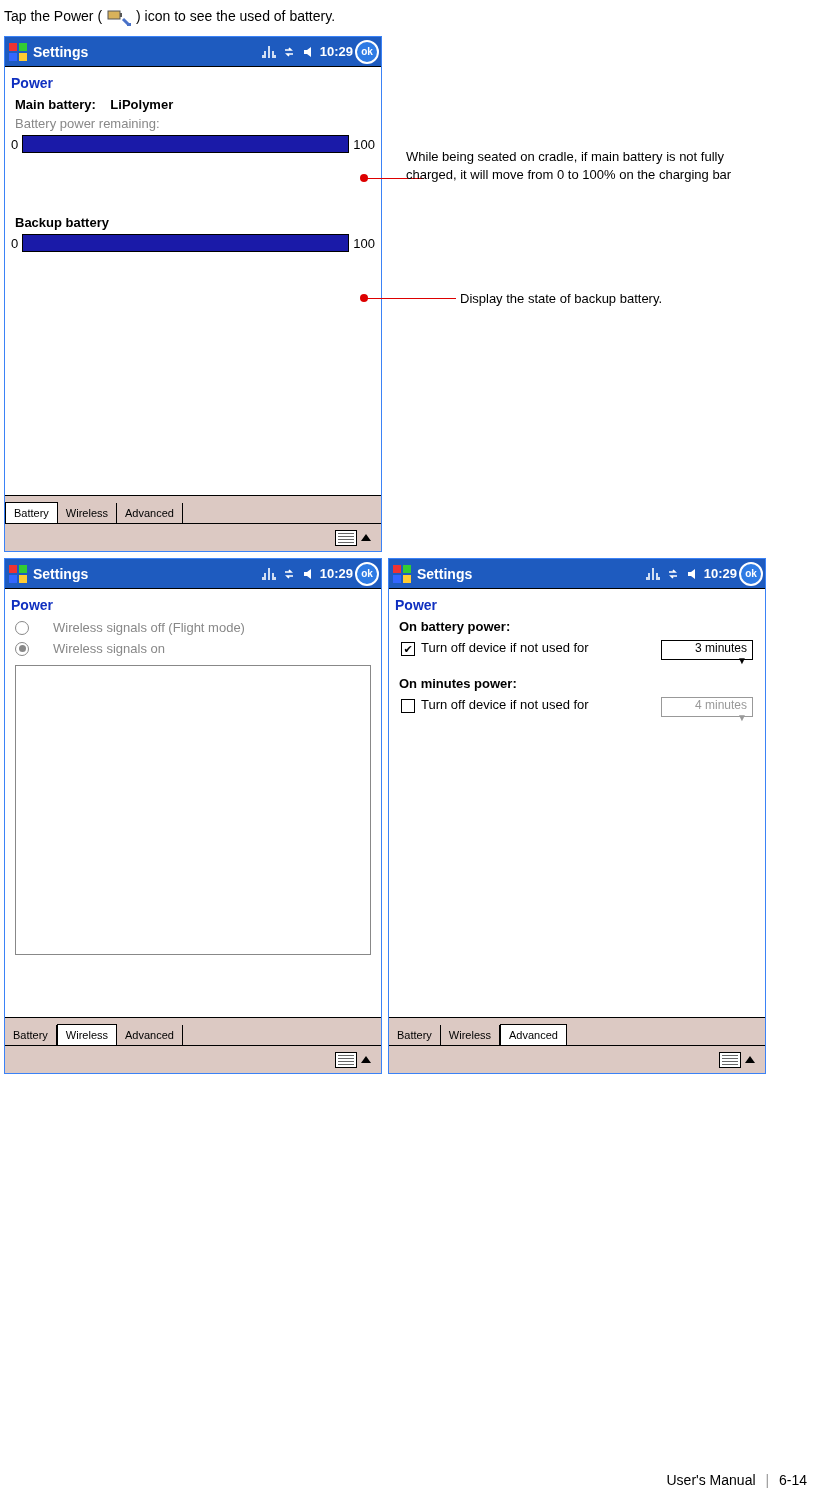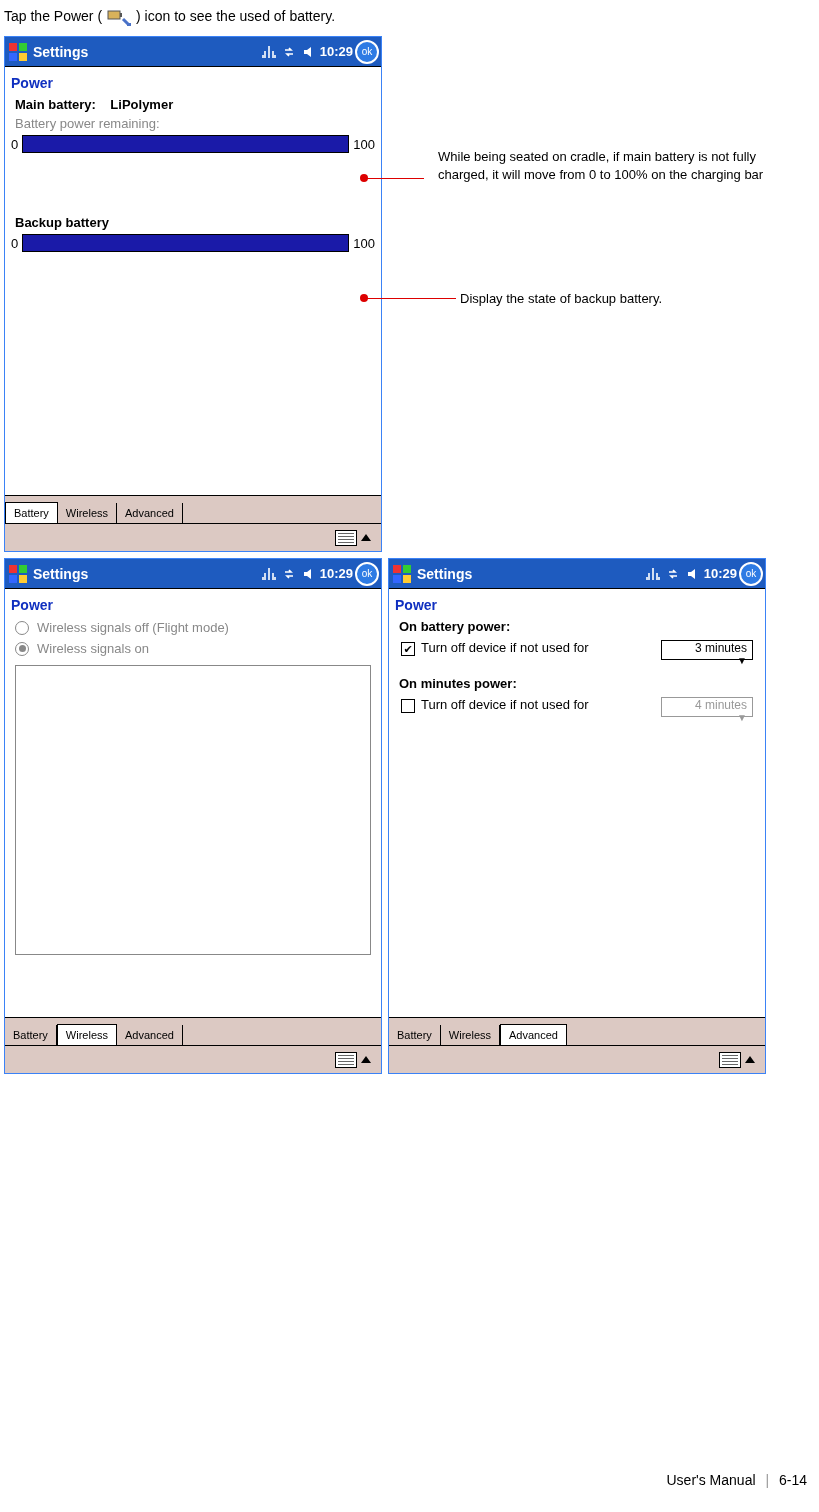--- a/index.html
+++ b/index.html
@@ -10,31 +10,31 @@
   .row-top { display: flex; align-items: flex-start; }
   .shots-row { display: flex; gap: 6px; margin-top: 6px; }
 
   .device { width: 378px; background: #fff; border: 1px solid #3b82f6; position: relative; }
   .titlebar { height: 30px; background: linear-gradient(#1e5bbf,#1e5bbf); color: #fff; display: flex; align-items: center; font-weight: bold; font-size: 14px; padding: 0 2px 0 2px; border-bottom: 1px solid #000; }
   .start-logo { width: 22px; height: 22px; display: inline-block; margin-right: 4px; }
   .title-text { flex: 1; }
   .status-icons { display: flex; align-items: center; gap: 6px; margin-right: 4px; }
   .status-icons svg { display: block; }
   .clock { color: #fff; font-size: 13px; font-weight: bold; margin-right: 2px; }
-  .ok-btn { width: 24px; height: 24px; border-radius: 12px; background: #2e7be4; border: 2px solid #fff; color: #fff; font-size: 10px; font-weight: normal; display: flex; align-items: center; justify-content: center; }
+  .ok-btn { width: 24px; height: 24px; border-radius: 12px; background: #2e7be4; border: 2px solid #fff; color: #fff; font-size: 10px; font-weight: bold; display: flex; align-items: center; justify-content: center; }
 
   .section-title { color: #1030c0; font-weight: bold; font-size: 14px; padding: 8px 6px 4px 6px; }
   .content { padding: 0 6px; min-height: 380px; }
   .bold { font-weight: bold; }
   .gray { color: #888; }
   .lbl-row { padding: 2px 4px; font-size: 13px; }
   .battery-row { display: flex; align-items: center; gap: 4px; padding: 2px 0 10px 0; font-size: 13px; }
   .bar-outer { flex: 1; height: 18px; border: 1px solid #000; background: #1a1aa8; }
 
-  .radio-row { display: flex; align-items: center; gap: 8px; padding: 3px 4px; color: #888; font-size: 13px; }
+  .radio-row { display: flex; align-items: center; gap: 24px; padding: 3px 4px; color: #888; font-size: 13px; }
   .radio { width: 14px; height: 14px; border: 1px solid #888; border-radius: 50%; display: inline-flex; align-items: center; justify-content: center; }
   .radio .dot { width: 7px; height: 7px; background: #888; border-radius: 50%; }
   .listbox { margin: 6px 4px 0 4px; border: 1px solid #888; height: 290px; background: #fff; }
 
   .opt-block { padding: 4px 6px; display: flex; align-items: flex-start; gap: 6px; }
   .opt-left { display: flex; align-items: flex-start; gap: 6px; flex: 1; }
   .chk { width: 14px; height: 14px; border: 1px solid #000; display: inline-flex; align-items: center; justify-content: center; background: #fff; margin-top: 2px; }
   .chk .mark { font-size: 11px; line-height: 1; }
   .opt-label { font-size: 13px; line-height: 1.2; }
   .opt-select { width: 92px; height: 20px; border: 1px solid #000; display: flex; align-items: flex-end; justify-content: space-between; padding: 0 5px; font-size: 12px; background: #fff; flex-direction: column; }
@@ -125,21 +125,21 @@
     <div class="bottombar">
       <span class="kbd"></span>
       <span class="tri-up"></span>
     </div>
   </div>
 
   <div class="annot" style="left:356px; top:142px;">
     <div class="dot" style="left:0; top:-4px;"></div>
     <div class="line" style="left:4px; top:0; width:60px;"></div>
   </div>
-  <div class="callout" style="position:absolute; left:434px; top:112px;">While being seated on cradle, if main battery is not fully charged, it will move from 0 to 100% on the charging bar</div>
+  <div class="callout" style="position:absolute; left:402px; top:112px;">While being seated on cradle, if main battery is not fully charged, it will move from 0 to 100% on the charging bar</div>
 
   <div class="annot" style="left:356px; top:262px;">
     <div class="dot" style="left:0; top:-4px;"></div>
     <div class="line" style="left:4px; top:0; width:92px;"></div>
   </div>
   <div class="callout" style="position:absolute; left:456px; top:254px;">Display the state of backup battery.</div>
 </div>
 
 <div class="shots-row">
 

